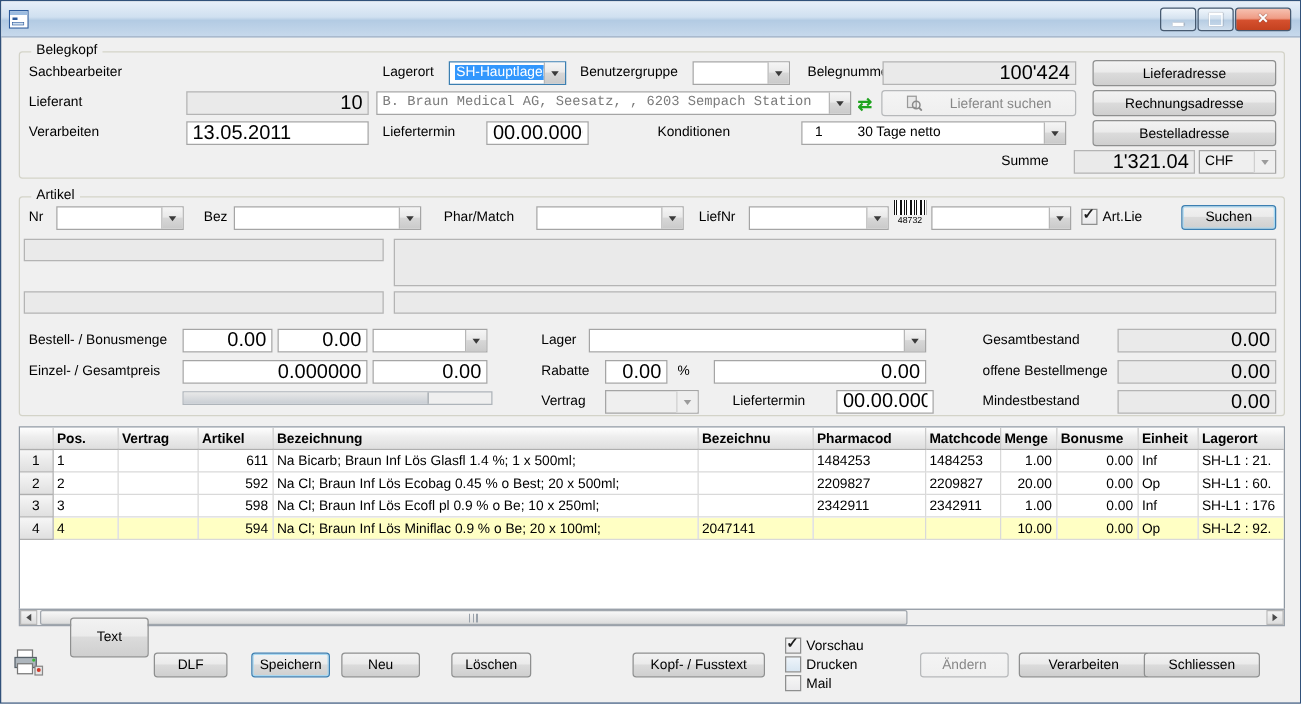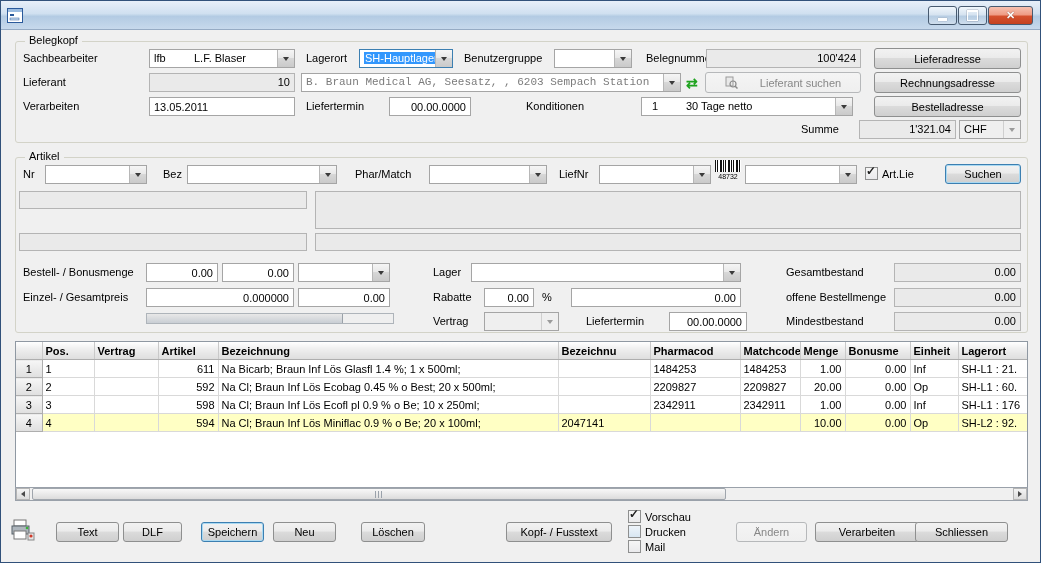--- a/index.html
+++ b/index.html
@@ -7,21 +7,21 @@
   #win{position:relative;width:1041px;height:563px;background:#f0f0f0;border:1px solid #31517a;overflow:hidden;font-size:11px;color:#000;box-sizing:border-box;}
   .titlebar{position:absolute;left:0;top:0;width:1039px;height:29px;background:linear-gradient(#e7eff9,#d0e0f0 45%,#b3cbe3 55%,#c7d9ec);display:flex;align-items:center;padding:0 6px;border-bottom:1px solid #96abc4;box-sizing:border-box;}
   .title-text{margin-left:5px;font-size:12px;color:#111;}
   .winbtns{position:absolute;top:5px;right:7px;display:flex;gap:1px;}
   .winbtn{width:29px;height:19px;border:1px solid #475a70;border-radius:3px;background:linear-gradient(#f0f6fc,#d6e3f0 45%,#b7cde3 55%,#cfdeed);display:flex;align-items:center;justify-content:center;box-sizing:border-box;}
   .winbtn.close{width:45px;background:linear-gradient(#f6c1b1,#ef9c85 45%,#d5502e 55%,#c4411f);}
   .glyph-min{width:9px;height:3px;background:#fff;box-shadow:0 0 1px #445;margin-top:8px;}
   .glyph-max{width:9px;height:8px;border:1px solid #fff;border-top:2px solid #fff;box-shadow:0 0 1px #445;}
   .glyph-x{color:#fff;font-size:11px;font-weight:bold;line-height:1;text-shadow:0 0 1px #60241a;}
   .lbl{position:absolute;white-space:nowrap;line-height:13px;}
-  .field{position:absolute;height:19px;border:1px solid #a5a5a5;background:#fff;font-family:inherit;font-size:11px;padding:0 4px;color:#000;box-sizing:border-box;}
+  .field{position:absolute;height:19px;border:1px solid #a5a5a5;background:#fff;font-family:inherit;font-size:16px;padding:0 4px;color:#000;box-sizing:border-box;}
   div.field{line-height:17px;white-space:nowrap;overflow:hidden;}
   input.field{outline:none;margin:0;}
   .ro{background:#eaeaea;border-color:#b4b4b4;}
   .ra{text-align:right;}
   .combo{position:absolute;height:19px;border:1px solid #a5a5a5;background:#fff;display:flex;box-sizing:border-box;}
   .ctext{flex:1;line-height:17px;padding:0 4px;white-space:nowrap;overflow:hidden;}
   .cbtn{width:16px;display:flex;align-items:center;justify-content:center;background:linear-gradient(#f5f5f5,#e9e9e9 45%,#d7d7d7 50%,#cacaca);border-left:1px solid #b7b7b7;}
   .arrow{width:0;height:0;border-left:3.5px solid transparent;border-right:3.5px solid transparent;border-top:4px solid #3a3a3a;}
   .combo.focus{border-color:#3c7fb1;}
   .selhl{background:#3297fd;color:#fff;padding:0 1px;}
@@ -80,26 +80,20 @@
       </div>
     <div class="winbtn close">
         <span class="glyph-x">✕</span>
       </div>
   </div>
 
   <div class="groupbox" style="left:14px;top:40px;width:1013px;height:102px"></div>
   <div class="grouplabel" style="left:24px;top:33px">Belegkopf</div>
 
   <div class="lbl" style="left:22px;top:51px">Sachbearbeiter</div>
-  <div class="combo" style="left:148px;top:48px;width:146px">
-    <div class="ctext"><span class="code">lfb</span><span>L.F. Blaser</span></div>
-    <div class="cbtn">
-        <span class="arrow"></span>
-      </div>
-  </div>
 
   <div class="lbl" style="left:305px;top:51px">Lagerort</div>
   <div class="combo focus" style="left:358px;top:48px;width:94px">
     <div class="ctext"><span class="selhl">SH-Hauptlager</span></div>
     <div class="cbtn">
         <span class="arrow"></span>
       </div>
   </div>
 
   <div class="lbl" style="left:463px;top:51px">Benutzergruppe</div>
@@ -358,21 +352,21 @@
   <div style="position:absolute;left:10px;top:518px">
     <svg width="24" height="24" viewBox="0 0 24 24">
       <rect x="3" y="1" width="12" height="6" fill="#fff" stroke="#777"></rect>
       <rect x="1" y="7" width="17" height="8" fill="#aeb6bd" stroke="#566069"></rect>
       <rect x="3" y="12" width="12" height="8" fill="#fff" stroke="#777"></rect>
       <circle cx="16" cy="9" r="1.3" fill="#39b539"></circle>
       <rect x="17" y="14" width="6" height="7" fill="#e6e6e6" stroke="#888"></rect>
       <circle cx="20" cy="17" r="1.6" fill="#d03a2a"></circle>
     </svg>
   </div>
-  <div class="btn7" style="left:55px;top:521px;width:63px;height:20px">Text</div>
+  <div class="btn7" style="left:55px;top:493px;width:63px;height:32px">Text</div>
   <div class="btn7" style="left:122px;top:521px;width:59px;height:20px">DLF</div>
   <div class="btn7 def" style="left:200px;top:521px;width:63px;height:20px">Speichern</div>
   <div class="btn7" style="left:272px;top:521px;width:63px;height:20px">Neu</div>
   <div class="btn7" style="left:360px;top:521px;width:64px;height:20px">Löschen</div>
   <div class="btn7" style="left:505px;top:521px;width:106px;height:20px">Kopf- / Fusstext</div>
 
   <div class="cb" style="left:627px;top:509px">
       <span class="cbmark">✓</span>
     </div>
   <div class="lbl" style="left:644px;top:510px">Vorschau</div>

